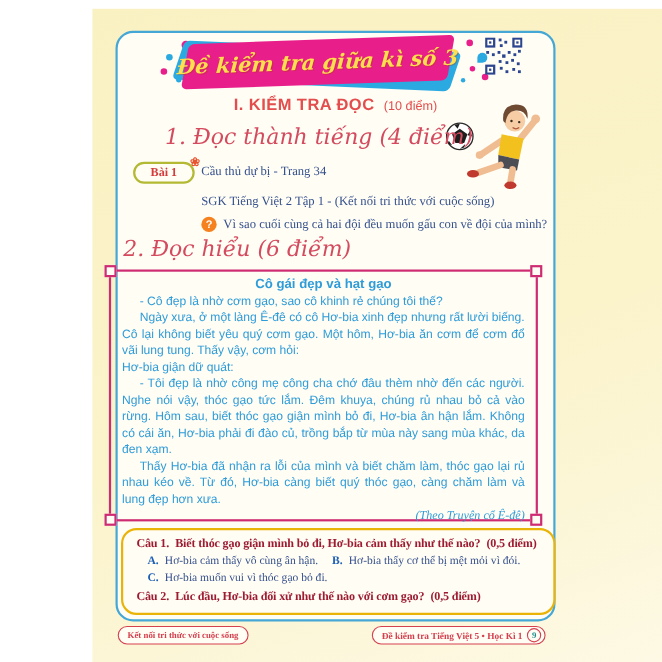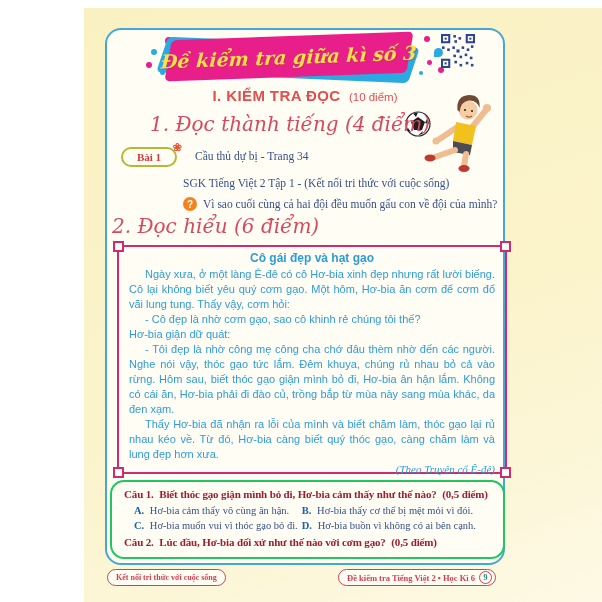--- a/index.html
+++ b/index.html
@@ -36,45 +36,45 @@
   .h-comp{left:112px;top:214px;}
 
   .badge{position:absolute;left:121px;top:147px;width:56px;height:20px;box-sizing:border-box;
          border:2px solid #b3b932;border-radius:12px;background:#fffdf4;
          display:flex;align-items:center;justify-content:center;
          color:#d43c3c;font-weight:bold;font-size:11px;font-family:"Liberation Serif",serif;}
   .badge .flower{position:absolute;top:-8px;right:-7px;font-size:11px;color:#e8542e;}
 
   .navy{position:absolute;font-family:"Liberation Serif",serif;font-size:11.5px;color:#35518e;
         white-space:nowrap;}
-  .l1{left:195px;top:150px;}
+  .l1{left:183px;top:150px;}
   .l2{left:183px;top:177px;}
   .qrow{position:absolute;left:183px;top:197px;display:flex;align-items:center;gap:6px;}
   .qicon{width:14px;height:14px;border-radius:50%;background:#f5821f;color:#fff;
          font-size:10px;font-weight:bold;display:flex;align-items:center;justify-content:center;
          flex:0 0 auto;}
   .qrow .qt{font-family:"Liberation Serif",serif;font-size:11.5px;color:#35518e;white-space:nowrap;}
 
   .boy{position:absolute;left:398px;top:88px;width:108px;height:84px;}
 
   
-  .storybox{position:absolute;left:117px;top:245px;width:390px;height:229px;box-sizing:border-box;
+  .storybox{position:absolute;left:99px;top:245px;width:390px;height:229px;box-sizing:border-box;
             border:2px solid #ce2b72;padding:3px 10px 0 10px;}
   .corn{position:absolute;width:7px;height:7px;border:2px solid #ce2b72;background:#fffdf4;}
   .c-tl{left:-6px;top:-6px;} .c-tr{right:-6px;top:-6px;}
   .c-bl{left:-6px;bottom:-6px;} .c-br{right:-6px;bottom:-6px;}
   .story-title{text-align:center;font-weight:bold;font-size:12px;color:#2e9cd9;margin:1px 0 2px 0;}
   .storybox p{margin:0;font-size:11px;line-height:15px;color:#2e9cd9;text-align:justify;}
   .ind{text-indent:16px;}
   .src{text-align:right;font-style:italic;font-family:"Liberation Serif",serif;
        font-size:11px;color:#2e9cd9;margin-top:1px;}
 
   
   .qbox{position:absolute;left:110px;top:480px;width:395px;height:79px;box-sizing:border-box;
-        border:2px solid #22c55e;border-radius:14px;padding:6px 12px 0 12px;background:#fffdf4;}
+        border:2px solid #eab308;border-radius:14px;padding:6px 12px 0 12px;background:#fffdf4;}
   .qline{font-family:"Liberation Serif",serif;font-weight:bold;font-size:11px;color:#9e1c32;
          white-space:nowrap;letter-spacing:-0.15px;}
   .qline span{margin-right:3px;}
   .opts{display:grid;grid-template-columns:47% 53%;row-gap:4px;margin:5px 0 5px 10px;}
   .opt{font-family:"Liberation Serif",serif;font-size:10.5px;color:#35518e;white-space:nowrap;}
   .opt .letter{font-weight:bold;color:#1c5fb5;margin-right:3px;}
 
   
   .foot{position:absolute;top:569px;height:17px;box-sizing:border-box;
         border:1.5px solid #d5404f;border-radius:9px;background:#fffdf4;
@@ -188,22 +188,22 @@
   </div>
 
   <div class="cursive h-comp">2. Đọc hiểu (6 điểm)</div>
 
   <div class="storybox">
     <div class="corn c-tl"></div>
     <div class="corn c-tr"></div>
     <div class="corn c-bl"></div>
     <div class="corn c-br"></div>
     <div class="story-title">Cô gái đẹp và hạt gạo</div>
+    <p class="ind">- Cô đẹp là nhờ cơm gạo, sao cô khinh rẻ chúng tôi thế?</p>
     <p class="ind">Ngày xưa, ở một làng Ê-đê có cô Hơ-bia xinh đẹp nhưng rất lười biếng. Cô lại không biết yêu quý cơm gạo. Một hôm, Hơ-bia ăn cơm để cơm đổ vãi lung tung. Thấy vậy, cơm hỏi:</p>
-    <p class="ind">- Cô đẹp là nhờ cơm gạo, sao cô khinh rẻ chúng tôi thế?</p>
     <p>Hơ-bia giận dữ quát:</p>
     <p class="ind">- Tôi đẹp là nhờ công mẹ công cha chớ đâu thèm nhờ đến các người. Nghe nói vậy, thóc gạo tức lắm. Đêm khuya, chúng rủ nhau bỏ cả vào rừng. Hôm sau, biết thóc gạo giận mình bỏ đi, Hơ-bia ân hận lắm. Không có cái ăn, Hơ-bia phải đi đào củ, trồng bắp từ mùa này sang mùa khác, da đen xạm.</p>
     <p class="ind">Thấy Hơ-bia đã nhận ra lỗi của mình và biết chăm làm, thóc gạo lại rủ nhau kéo về. Từ đó, Hơ-bia càng biết quý thóc gạo, càng chăm làm và lung đẹp hơn xưa.</p>
     <div class="src">(Theo Truyện cổ Ê-đê)</div>
   </div>
 
   <div class="qbox">
     <div class="qline">
       <span>Câu 1.</span>
       <span>Biết thóc gạo giận mình bỏ đi, Hơ-bia cảm thấy như thế nào?</span>
@@ -215,32 +215,28 @@
         <span>Hơ-bia cảm thấy vô cùng ân hận.</span>
       </div>
       <div class="opt">
         <span class="letter">B.</span>
         <span>Hơ-bia thấy cơ thể bị mệt mỏi vì đói.</span>
       </div>
       <div class="opt">
         <span class="letter">C.</span>
         <span>Hơ-bia muốn vui vì thóc gạo bỏ đi.</span>
       </div>
-      <div class="opt">
-        <span class="letter">D.</span>
-        <span>Hơ-bia buồn vì không có ai bên cạnh.</span>
-      </div>
     </div>
     <div class="qline">
       <span>Câu 2.</span>
       <span>Lúc đầu, Hơ-bia đối xử như thế nào với cơm gạo?</span>
       <span>(0,5 điểm)</span>
     </div>
   </div>
 
   <div class="foot foot-left">
     <span>Kết nối tri thức với cuộc sống</span>
   </div>
   <div class="foot foot-right">
-    <span>Đề kiểm tra Tiếng Việt 2 • Học Kì 6</span>
+    <span>Đề kiểm tra Tiếng Việt 5 • Học Kì 1</span>
     <span class="pagenum">9</span>
   </div>
 </div>
 
 </body></html>

